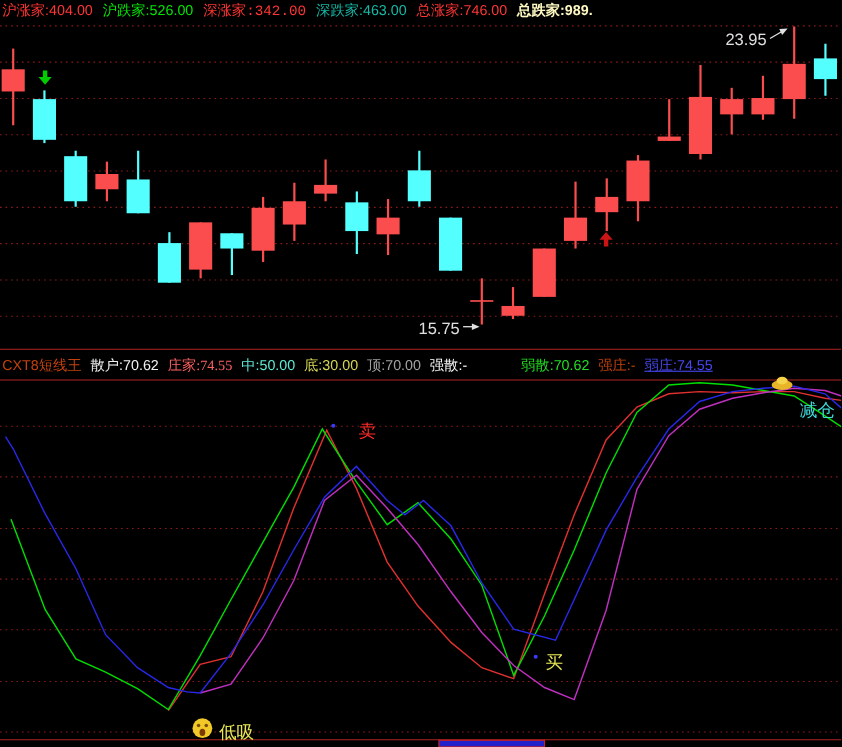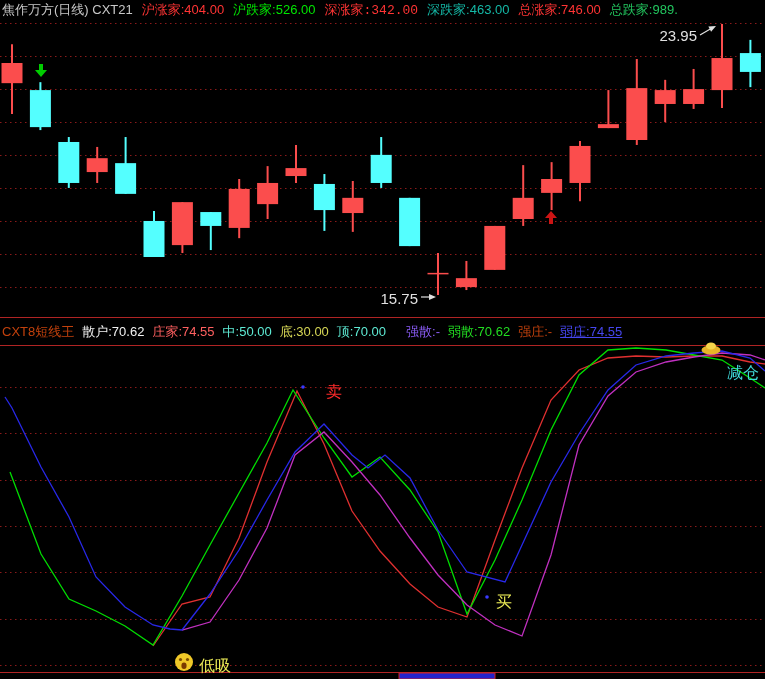--- a/index.html
+++ b/index.html
@@ -115,35 +115,34 @@
       <circle cx="180.5" cy="659.5" r="1.6" fill="#7a4a00"></circle>
       <circle cx="187.5" cy="659.5" r="1.6" fill="#7a4a00"></circle>
       <ellipse cx="184" cy="665.8" rx="2.6" ry="3.2" fill="#7a3a00"></ellipse>
       <text x="727" y="378" fill="#40d8d8" font-size="16px" font-family="&quot;Liberation Sans&quot;,sans-serif">减仓</text>
       <ellipse cx="711" cy="350" rx="9.5" ry="4.5" fill="#e8b428"></ellipse>
       <ellipse cx="711" cy="346" rx="5" ry="3.5" fill="#f6d44a"></ellipse>
       <rect x="399" y="673" width="96" height="6" fill="#2222cc" stroke="#cc2222" stroke-width="1"></rect>
     </svg>
 
   <div id="topbar" class="bar">
-    <span style="color: rgb(200, 200, 200);">焦作万方(日线) CXT21</span>
     <span style="color: rgb(255, 52, 52);">沪涨家:404.00</span>
     <span style="color: rgb(0, 230, 0);">沪跌家:526.00</span>
     <span style="color: rgb(255, 52, 52); font-family: Liberation Mono, monospace;">深涨家:342.00</span>
     <span style="color: #14b8a6;">深跌家:463.00</span>
     <span style="color: rgb(255, 52, 52);">总涨家:746.00</span>
-    <span style="color: #22c55e;">总跌家:989.</span>
+    <span style="color: #fef9c3; font-weight: bold;">总跌家:989.</span>
   </div>
 
   <div id="indheader" class="bar">
     <span style="color: #c2410c;">CXT8短线王</span>
     <span style="color: rgb(242, 242, 242);">散户:70.62</span>
-    <span style="color: rgb(255, 96, 96);">庄家:74.55</span>
+    <span style="color: rgb(255, 96, 96); font-family: Liberation Serif, serif;">庄家:74.55</span>
     <span style="color: #5eead4;">中:50.00</span>
     <span style="color: rgb(214, 214, 85);">底:30.00</span>
-    <span style="color: #5eead4;">顶:70.00</span>
-    <span style="color: #8b5cf6; margin-left: 12px;">强散:-</span>
-    <span style="color: rgb(34, 221, 34);">弱散:70.62</span>
+    <span style="color: #a3a3a3;">顶:70.00</span>
+    <span style="color: #ffffff;">强散:-</span>
+    <span style="color: rgb(34, 221, 34); margin-left: 41px;">弱散:70.62</span>
     <span style="color: #c2410c;">强庄:-</span>
     <span style="color: rgb(70, 70, 238); text-decoration: underline;">弱庄:74.55</span>
   </div>
 
 </div>
 
 </body></html>

